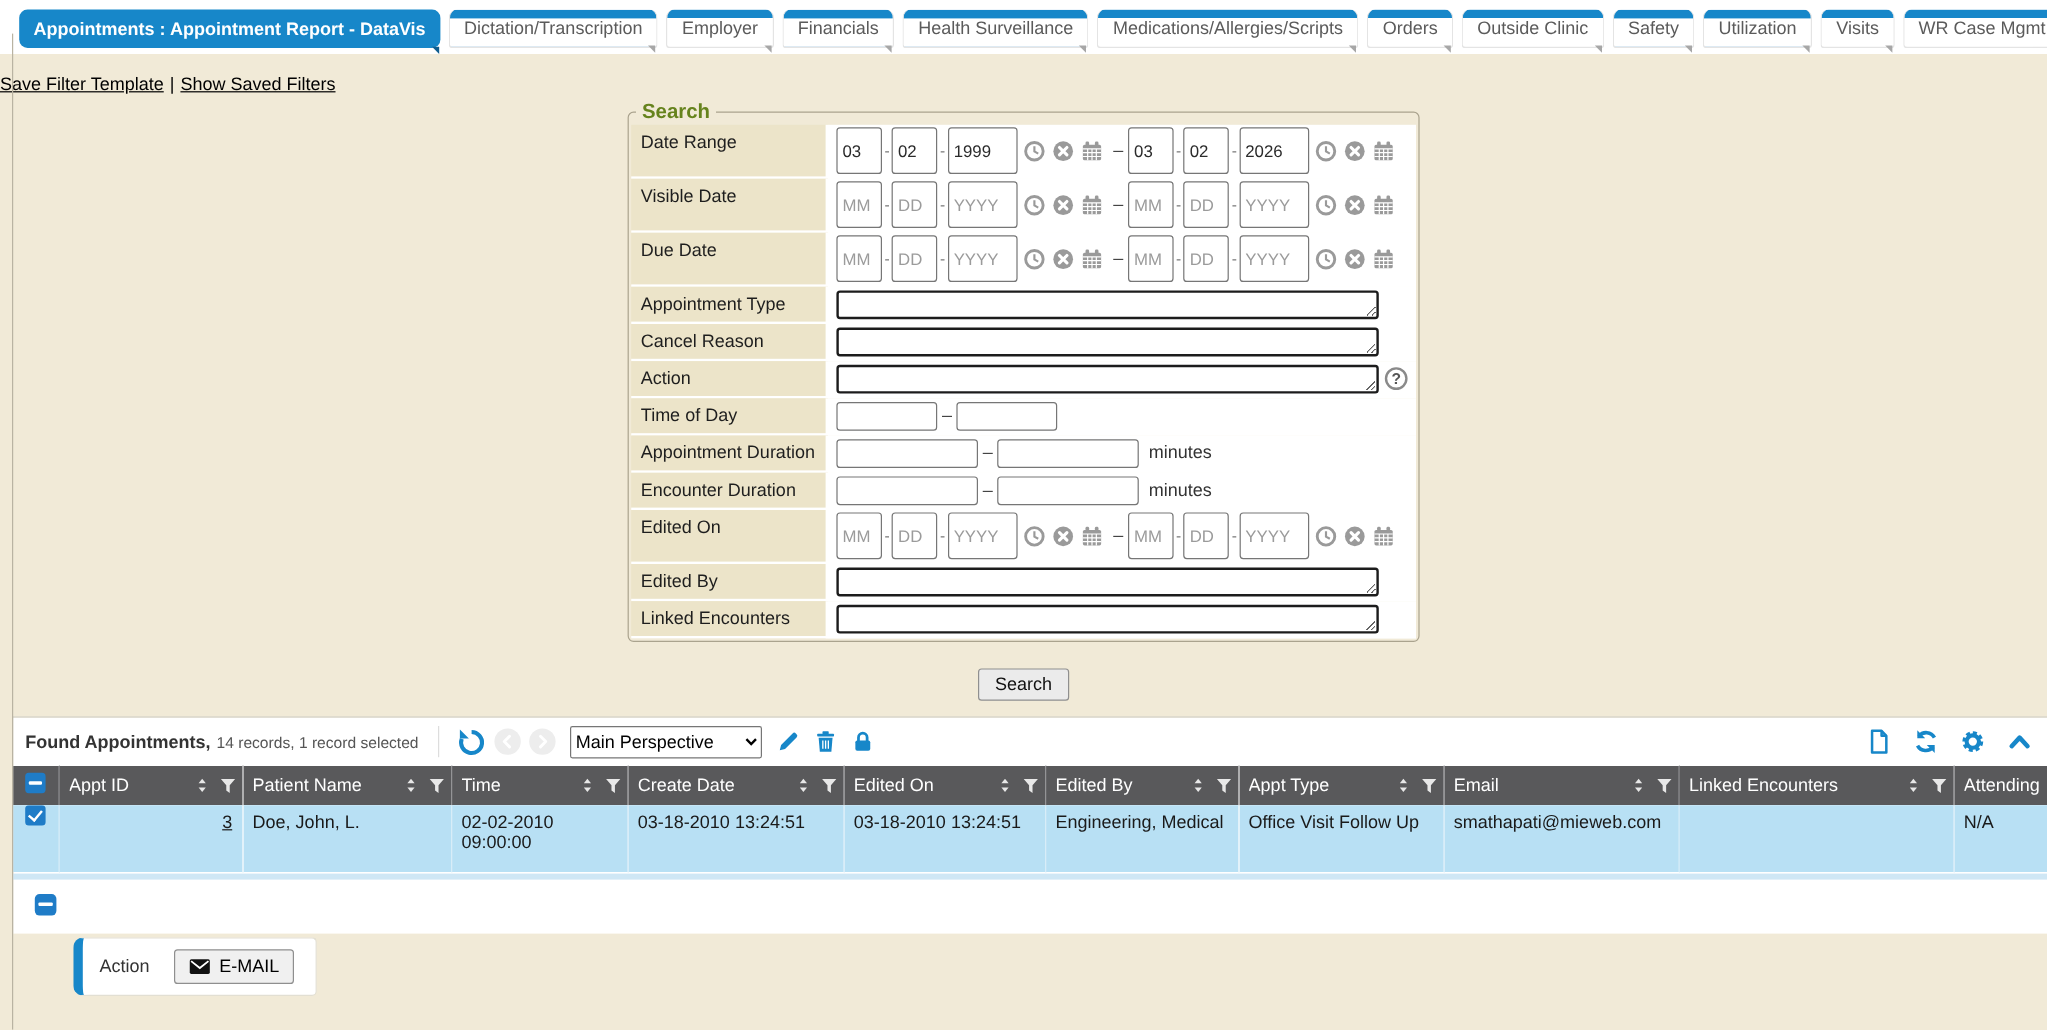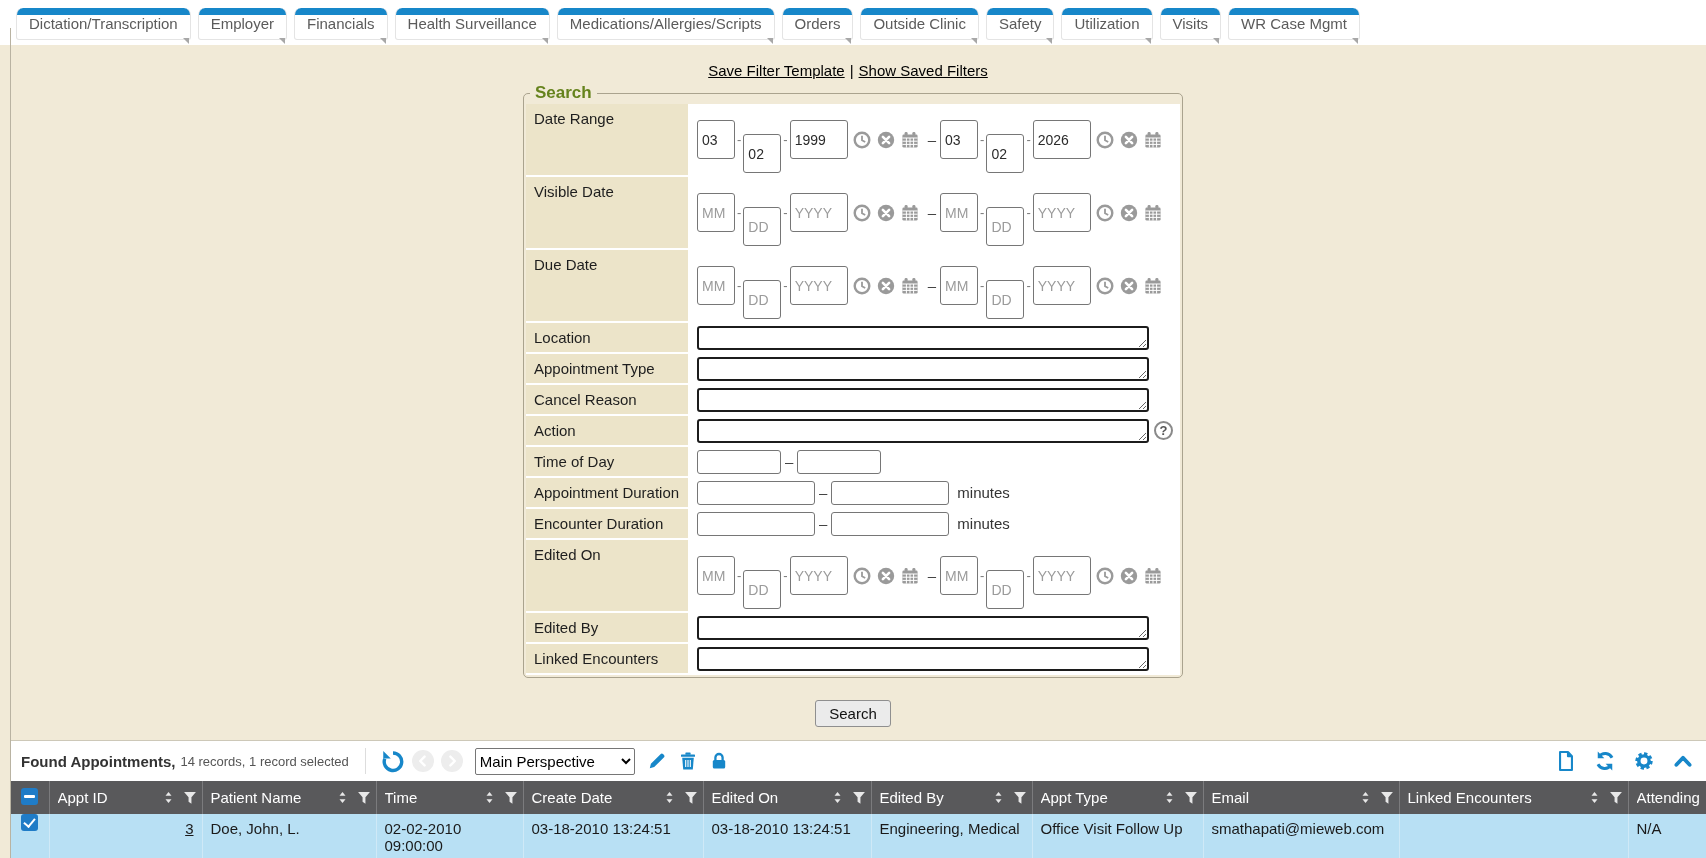--- a/index.html
+++ b/index.html
@@ -12,53 +12,53 @@
          background:linear-gradient(#1787c9 0 7px, #fff 7px); border:1px solid #e4e4e4; border-top:none;
          border-radius:7px 7px 3px 3px; cursor:pointer; flex:0 0 auto; }
   .tab::after { content:""; position:absolute; right:1px; bottom:-5px; width:0; height:0;
                 border-top:6px solid #a7a7a7; border-left:6px solid transparent; }
   .tab.active { background:#1787c9; color:#fff; font-weight:bold; border:none; border-radius:7px; }
   .tab.active::after { border-top-color:#0e5d8f; }
 
   .left-line { position:absolute; left:10px; top:28px; bottom:0; width:1px; background:#b9b3a2; }
 
   
-  .links-row { text-align:center; padding:17px 10px 0 0; font-size:15px; color:#000; }
+  .links-row { text-align:left; padding:17px 10px 0 0; font-size:15px; color:#000; }
   .links-row a { color:#000; text-decoration:underline; cursor:pointer; }
   .links-row .sep { margin:0 5px; }
 
   
   .search-wrap { width:660px; margin:4px auto 0; }
   fieldset.search { border:1px solid #aaa38e; border-radius:5px; padding:1px 2px 2px 2px; }
   fieldset.search legend { font-size:17px; font-weight:bold; color:#66831d; padding:0 5px; margin-left:4px; }
   .frow { display:flex; min-height:31px; }
   .flabel { flex:0 0 164px; background:#ece4c9; border-right:2px solid #fff; border-bottom:2px solid #fff;
             font-size:15px; color:#1e1e1e; padding:6px 4px 0 8px; }
   .ffield { flex:1; background:#fff; border-bottom:2px solid #fff; display:flex; align-items:center; padding:2px 4px 2px 7px; }
   input.seg { height:39px; border:1px solid #767676; border-radius:3px; font-size:14px; color:#2b2b2b;
               font-family:"Liberation Sans",sans-serif; padding:0 4px; }
   input.seg::placeholder { color:#9b9b9b; }
-  .w-mm { width:38px; } .w-dd { width:38px;margin-top:28px; } .w-yy { width:58px; }
+  .w-mm { width:38px; } .w-dd { width:38px; } .w-yy { width:58px; }
   .segdash { color:#777; font-size:13px; margin:0 2px; }
   .rangedash { color:#444; font-size:15px; margin:0 4px; }
   .dicons { display:inline-flex; align-items:center; gap:4px; margin:0 4px; color:#9a9a9a; }
   .dicons svg { cursor:pointer; }
   textarea.wide { width:452px; height:24px; border:2px solid #1c1c1c; border-radius:3px; resize:both;
                   font-family:"Liberation Sans",sans-serif; font-size:14px; padding:1px 4px; overflow:hidden; }
   input.small { width:84px; height:24px; border:1px solid #767676; border-radius:3px; padding:0 4px; font-size:14px; }
   input.med { width:118px; height:24px; border:1px solid #767676; border-radius:3px; padding:0 4px; font-size:14px; }
   .unit { font-size:15px; color:#333; margin-left:8px; }
   .help { width:19px; height:19px; border:2px solid #8a8a8a; border-radius:50%; color:#555; font-weight:bold;
           font-size:13px; display:inline-flex; align-items:center; justify-content:center; margin-left:5px; cursor:pointer; }
   .search-btn-row { text-align:center; margin-top:22px; }
   button.search-btn { font-family:"Liberation Sans",sans-serif; font-size:15px; color:#111; background:#ebebeb;
                       border:1px solid #8f8f8f; border-radius:3px; padding:4px 13px; cursor:pointer; }
 
   
-  .panel { margin:13px 0 0 10px; background:#fff; border-top:1px solid #cdc8b8; border-left:1px solid #cdc8b8; height:205px; }
+  .panel { margin:13px 0 0 10px; background:#fff; border-top:1px solid #cdc8b8; border-left:1px solid #cdc8b8; height:181px; }
   .toolbar { height:40px; display:flex; align-items:center; padding:0 12px 0 10px; }
   .tb-title { font-size:15px; font-weight:bold; color:#333; }
   .tb-summary { font-size:13px; color:#555; margin-left:5px; }
   .tb-div { width:1px; height:26px; background:#ddd; margin:0 14px 0 16px; }
   .tb-ic { color:#1787c9; display:inline-flex; align-items:center; cursor:pointer; }
   .nav-circ { width:22px; height:22px; border-radius:50%; background:#ededed; color:#fff; display:inline-flex;
               align-items:center; justify-content:center; margin-left:7px; cursor:pointer; }
   select.persp { margin-left:12px; height:27px; font-family:"Liberation Sans",sans-serif; font-size:15px;
                  border:1px solid #767676; border-radius:2px; width:160px; background:#fff; }
   .tb-left-icons { display:flex; gap:11px; margin-left:12px; align-items:center; }
@@ -162,20 +162,23 @@
       <path d="M10 17.4l-4-5h8z" fill="currentColor"></path>
     </symbol>
   <symbol id="i-funnel" viewBox="0 0 20 20">
       <path d="M2.6 2.6h14.8l-5.6 6.6v8l-3.6-2.4V9.2z" fill="currentColor"></path>
     </symbol>
 </svg>
 
 <div class="left-line"></div>
 
 <div class="topbar">
+  <div class="tab active">
+      <span>Appointments : Appointment Report - DataVis</span>
+    </div>
   <div class="tab">
       <span>Dictation/Transcription</span>
     </div>
   <div class="tab">
       <span>Employer</span>
     </div>
   <div class="tab">
       <span>Financials</span>
     </div>
   <div class="tab">
@@ -325,26 +328,20 @@
               <use href="#i-clear"></use>
             </svg>
           <svg width="20" height="20">
               <use href="#i-cal"></use>
             </svg>
         </span>
       </div>
     </div>
 
 
-    <div class="frow">
-      <div class="flabel">Location</div>
-      <div class="ffield">
-          <textarea class="wide" rows="1" style=""></textarea>
-        </div>
-    </div>
 
     <div class="frow">
       <div class="flabel">Appointment Type</div>
       <div class="ffield">
           <textarea class="wide" rows="1" style=""></textarea>
         </div>
     </div>
 
     <div class="frow">
       <div class="flabel">Cancel Reason</div>

